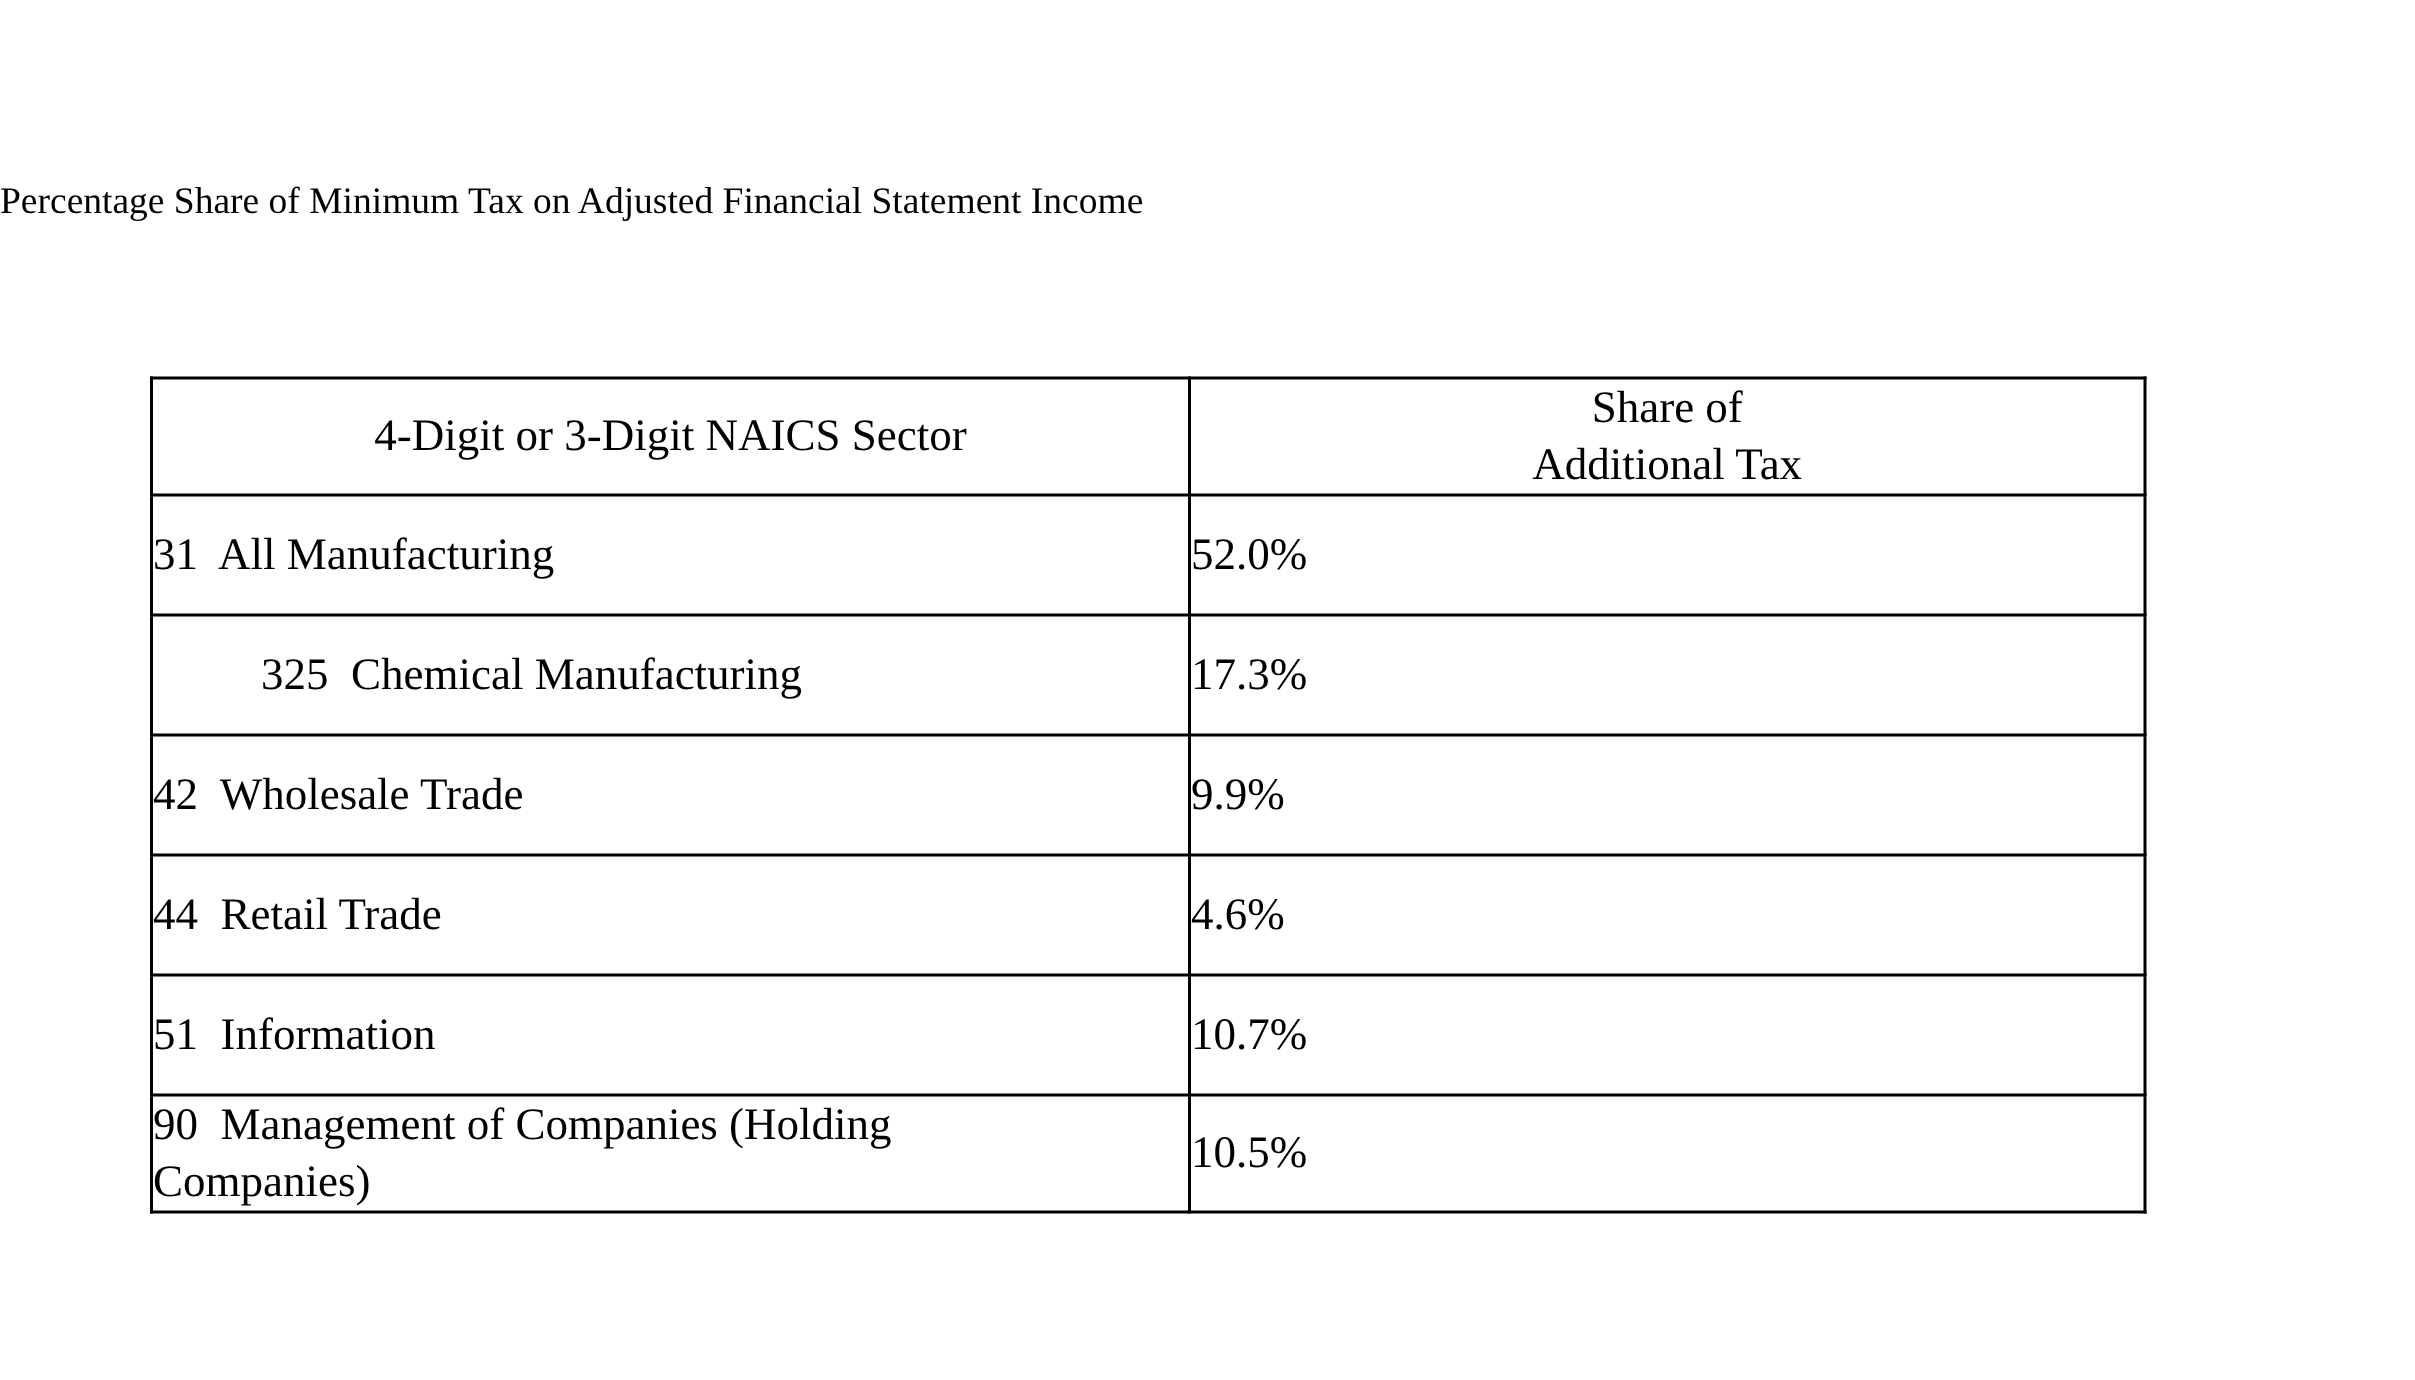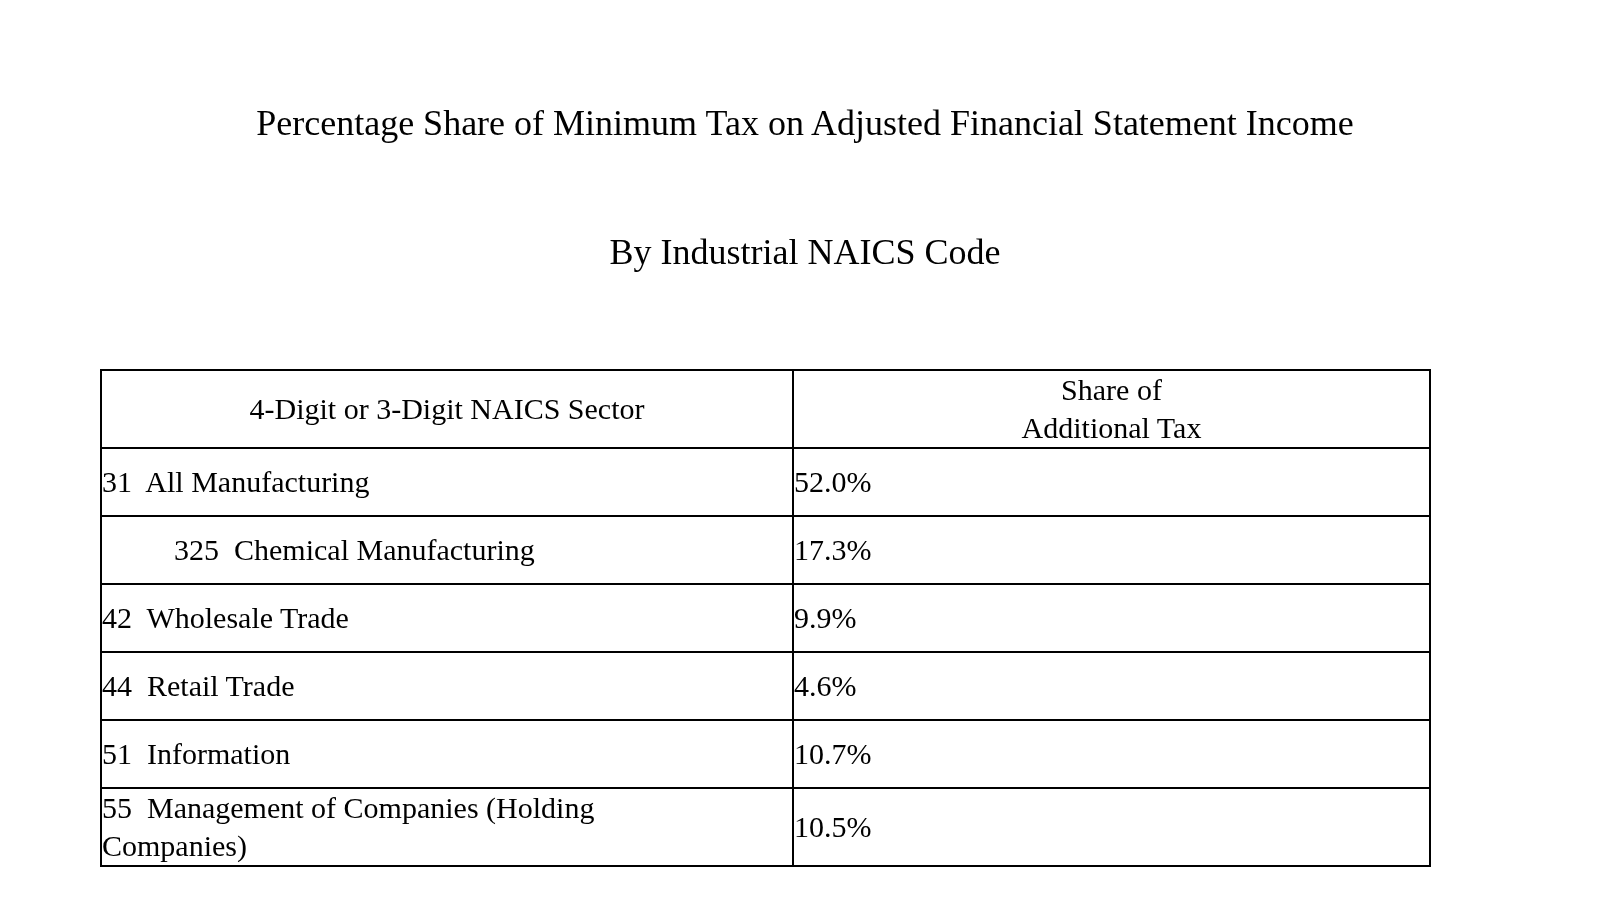--- a/index.html
+++ b/index.html
@@ -12,23 +12,22 @@
     font-family: "Liberation Serif", "DejaVu Serif", serif;
     color: #000000;
     overflow: hidden;
   }
   .page {
     width: 1610px;
     height: 920px;
     position: relative;
   }
   .title-block {
-    padding-top: 16px;
-    text-align: center;
-    font-size: 36px;
+    padding-top: 27px;
+    font-size: 25px;
     line-height: 43px;
     white-space: pre-wrap;
   }
   table.naics {
     border-collapse: collapse;
     table-layout: fixed;
     margin-left: 100px;
     margin-top: 9px;
     width: 1329px;
   }
@@ -37,34 +36,33 @@
     border: 2px solid #000000;
     font-size: 30px;
     font-weight: normal;
     padding: 0;
     vertical-align: middle;
     white-space: pre-wrap;
   }
   tr.header-row { height: 73px; }
   th.sector-header { text-align: center; line-height: 36px; }
   th.share-header  { text-align: center; line-height: 38px; }
-  tr.data-row { height: 68px; }
+  tr.data-row { height: 80px; }
   tr.data-row.tall { height: 78px; }
   td.sector-cell { text-align: left; padding-left: 11px; line-height: 38px; }
   tr.indent td.sector-cell { padding-left: 72px; }
   td.share-cell { text-align: left; }
 </style>
 </head>
 <body>
 
 <div class="page">
 
   <div class="title-block">
     <div>Percentage Share of Minimum Tax on Adjusted Financial Statement Income</div>
-    <div>By Industrial NAICS Code</div>
   </div>
 
   <table class="naics">
     <colgroup>
       <col style="width: 692px">
       <col style="width: 637px">
     </colgroup>
     <thead>
       <tr class="header-row">
         <th class="sector-header">4-Digit or 3-Digit NAICS Sector</th>
@@ -87,21 +85,21 @@
       </tr>
       <tr class="data-row">
         <td class="sector-cell">44  Retail Trade</td>
         <td class="share-cell">4.6%</td>
       </tr>
       <tr class="data-row">
         <td class="sector-cell">51  Information</td>
         <td class="share-cell">10.7%</td>
       </tr>
       <tr class="data-row tall">
-        <td class="sector-cell">55  Management of Companies (Holding
+        <td class="sector-cell">90  Management of Companies (Holding
 Companies)</td>
         <td class="share-cell">10.5%</td>
       </tr>
 
     </tbody>
   </table>
 
 </div>
 
 </body></html>

